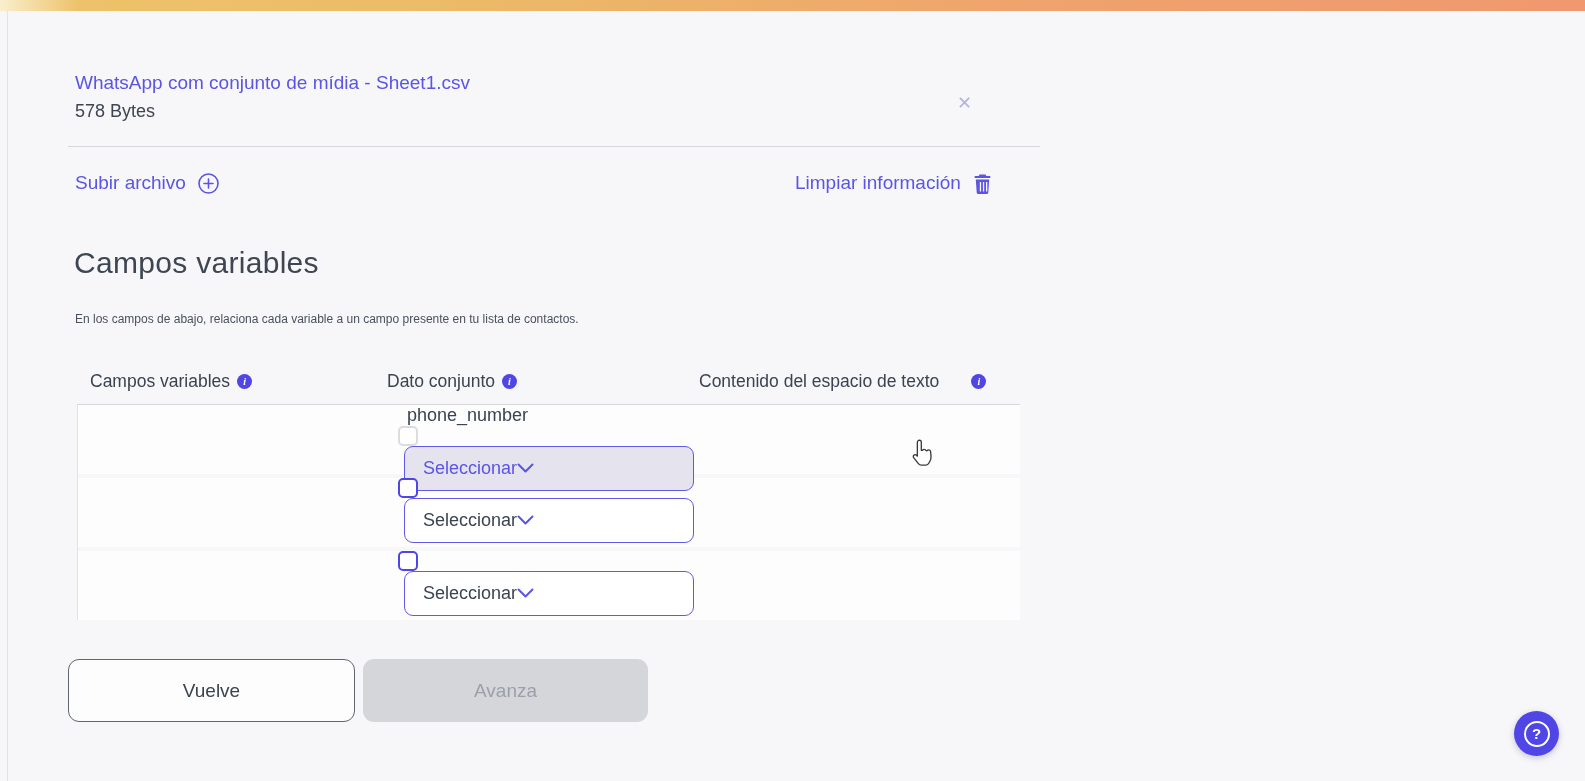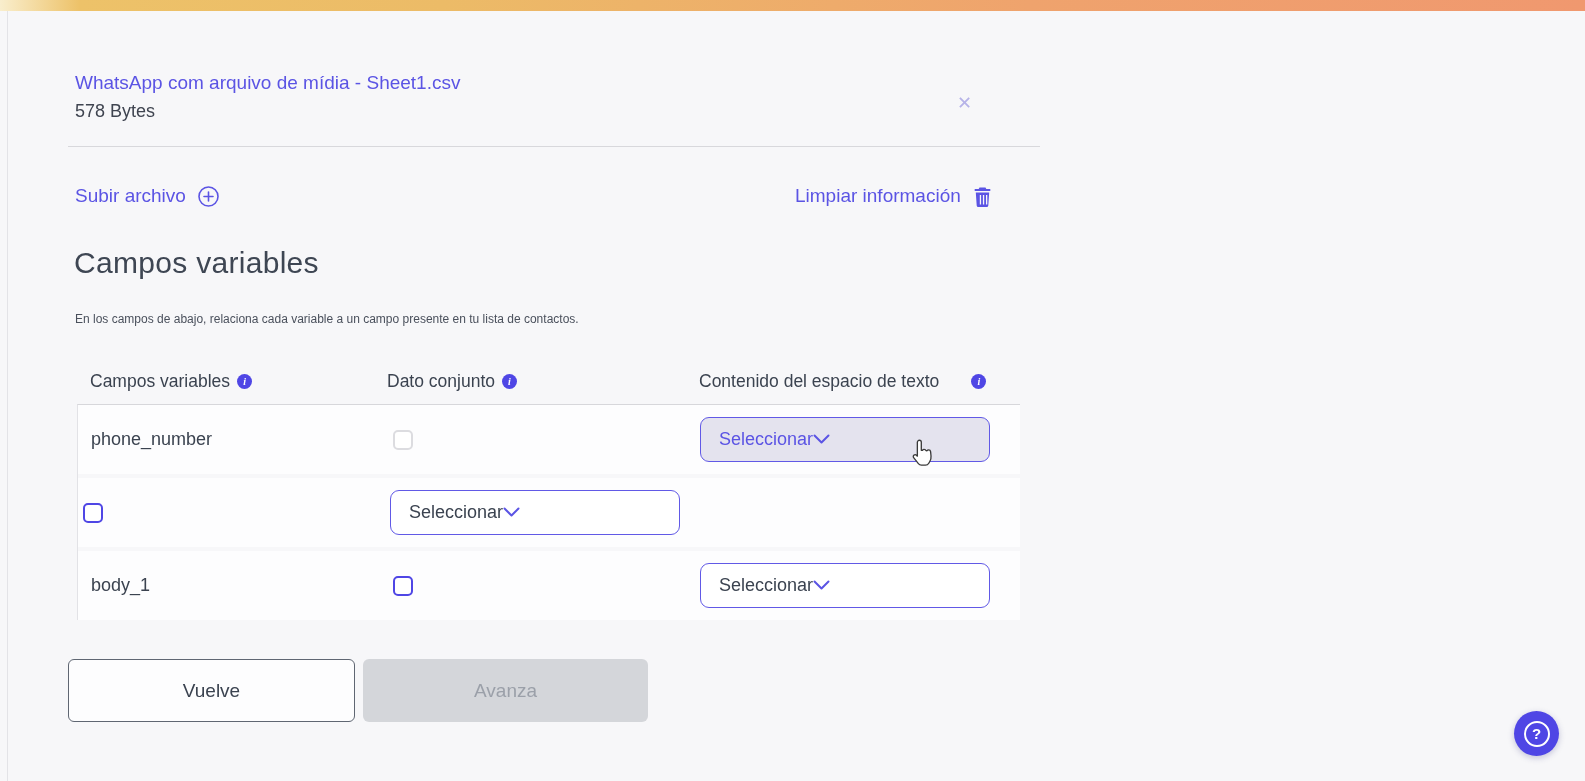--- a/index.html
+++ b/index.html
@@ -34,21 +34,21 @@
   }
   .file-remove {
     position:absolute; left:957px; top:94px;
     font-size:18px; color:#b6b3e8; cursor:pointer; line-height:1;
   }
   .divider {
     position:absolute; left:68px; top:146px; width:972px; height:1px; background:#d8d8dc;
   }
   
   .action-link {
-    position:absolute; top:185px; display:flex; align-items:center; gap:12px;
+    position:absolute; top:172px; display:flex; align-items:center; gap:12px;
     font-size:19px; color:#5b54e4; cursor:pointer;
   }
   .action-link.upload { left:75px; }
   .action-link.clear  { left:795px; }
   .action-link svg { display:block; }
   
   .section-title {
     position:absolute; left:74px; top:246px;
     font-size:30px; font-weight:300; color:#3e4653; letter-spacing:.3px;
   }
@@ -64,42 +64,42 @@
   .th.c2 { width:312px; }
   .th.c3 { flex:1;gap:32px; }
   .info-icon {
     width:15px; height:15px; border-radius:50%; background:#4f46e5; color:#fff;
     font-size:10px; font-weight:700; font-style:italic;
     display:inline-flex; align-items:center; justify-content:center; cursor:pointer;
     font-family:"Liberation Serif", serif;
   }
   .tbody { border-top:1px solid #d7d7db; border-left:1px solid #e2e2e6; }
   .trow {
-    display:flex; align-items:center; height:69px; background:#fdfdfe; margin-bottom:4px;
+    display:flex; align-items:center; height:69px; background:#fdfdfe; margin-bottom:4px;flex-direction:column;
   }
   .trow:last-child { margin-bottom:0; }
   .td.c1 { width:310px; padding-left:13px; font-size:18px; color:#3b4350; }
   .td.c2 { width:312px; padding-left:5px; }
   .td.c3 { flex:1; }
   .checkbox {
     width:20px; height:20px; border-radius:5px; background:#fff; cursor:pointer;
     border:2px solid #4f46e5;
   }
   .checkbox.disabled { border-color:#dcdce0; cursor:default; }
   .select {
     width:290px; height:45px; border:1.5px solid #6159e6; border-radius:9px;
     background:#fff; display:flex; align-items:center; justify-content:flex-start;
     padding:0 16px 0 18px; font-size:18px; color:#3b4350; cursor:pointer;
   }
   .select.focused { background:#e4e3ee; color:#5b54e4; }
   .select svg { flex:none; }
   
   .btn {
     position:absolute; top:659px; height:63px; display:flex; align-items:center;
-    justify-content:center; font-size:19px; border-radius:6px; cursor:pointer;
+    justify-content:center; font-size:19px; border-radius:11px; cursor:pointer;
     font-family:"Liberation Sans", sans-serif;
   }
   .btn.back { left:68px; width:287px; background:#fdfdfe; border:1px solid #5f6672; color:#3b4350; }
   .btn.next { left:363px; width:285px; background:#d4d6da; border:none; color:#9ba0a9; cursor:default;text-align:right; }
   
   .help-fab {
     position:absolute; left:1514px; top:711px; width:45px; height:45px; border-radius:50%;
     background:#4f46e5; display:flex; align-items:center; justify-content:center; cursor:pointer;
     box-shadow:0 2px 6px rgba(40,40,120,.25);
   }
@@ -111,21 +111,21 @@
   
   .cursor { position:absolute; left:906px; top:436px; z-index:9; pointer-events:none; }
 </style>
 </head>
 <body>
 
 <div class="clipped-heading">Destinatarios</div>
 <div class="topbar"></div>
 <div class="card-left-border"></div>
 
-<a class="file-link">WhatsApp com arquivo de mídia - Sheet1.csv</a>
+<a class="file-link">WhatsApp com conjunto de mídia - Sheet1.csv</a>
 <div class="file-size">578 Bytes</div>
 <div class="file-remove">✕</div>
 
 <div class="divider"></div>
 
 <div class="action-link upload">
   <span>Subir archivo</span>
   <span>
     <svg width="21" height="21" viewBox="0 0 21 21">
         <circle cx="10.5" cy="10.5" r="9.5" fill="none" stroke="#5b54e4" stroke-width="1.6"></circle>
@@ -192,21 +192,20 @@
           <span>
             <svg width="17" height="11" viewBox="0 0 17 11">
                 <path d="M1.5 1.5l7 7 7-7" fill="none" stroke="#5b54e4" stroke-width="2" stroke-linecap="round" stroke-linejoin="round"></path>
               </svg>
           </span>
         </div>
       </div>
     </div>
 
     <div class="trow">
-      <div class="td c1">body_1</div>
       <div class="td c2">
         <div class="checkbox"></div>
       </div>
       <div class="td c3">
         <div class="select">
           <span>Seleccionar</span>
           <span>
             <svg width="17" height="11" viewBox="0 0 17 11">
                 <path d="M1.5 1.5l7 7 7-7" fill="none" stroke="#5b54e4" stroke-width="2" stroke-linecap="round" stroke-linejoin="round"></path>
               </svg>

